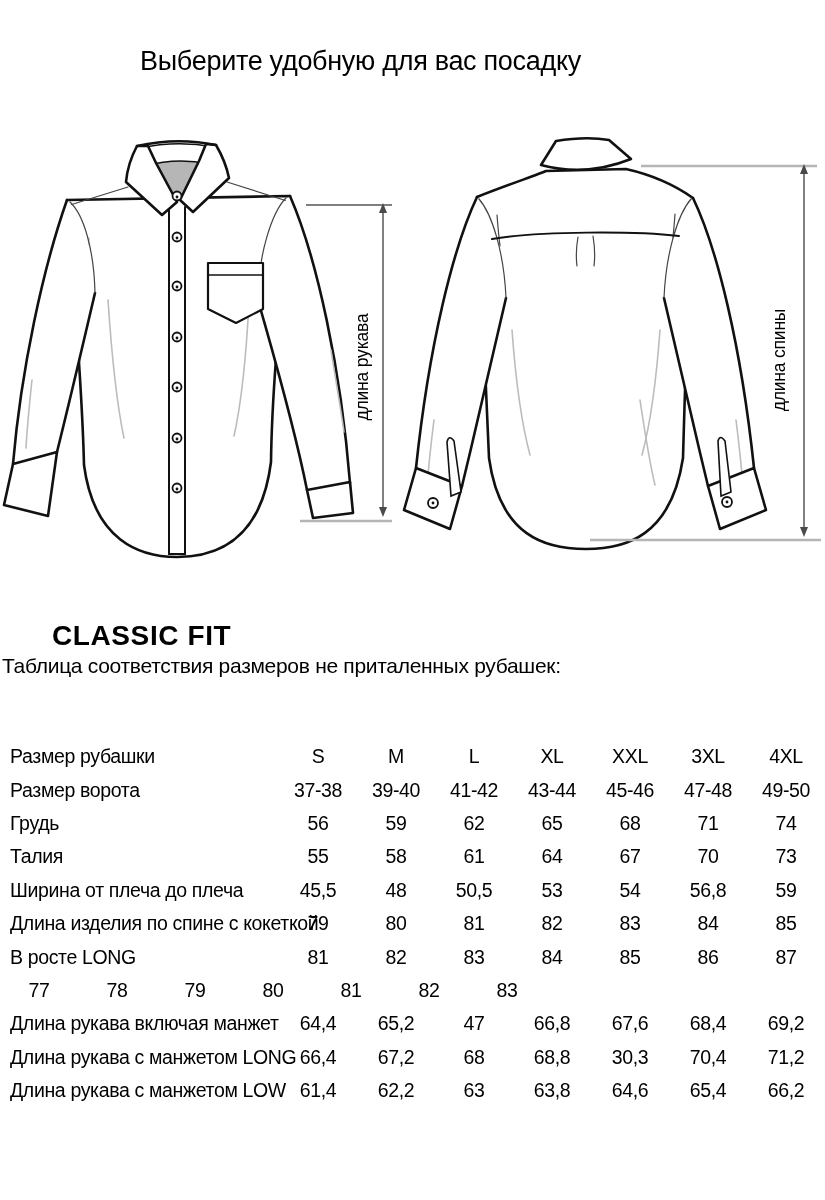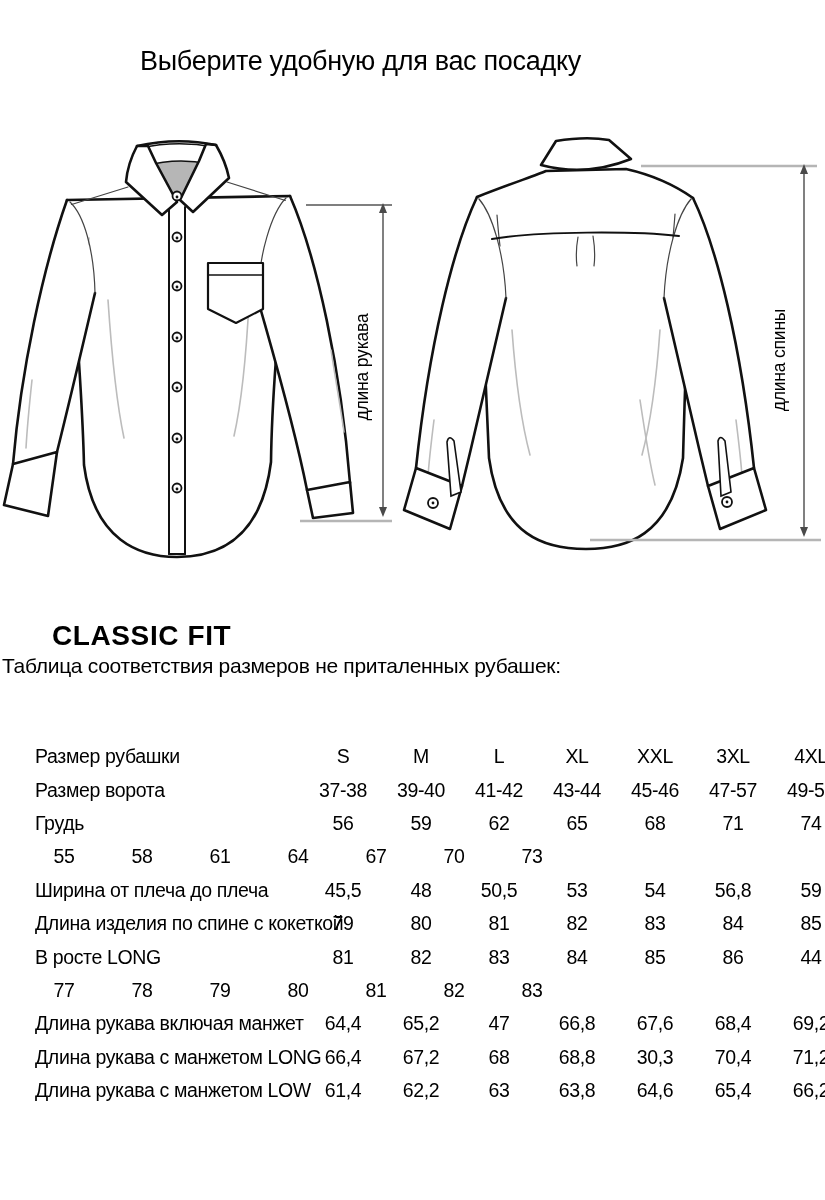--- a/index.html
+++ b/index.html
@@ -40,21 +40,21 @@
     font-size:28px;font-weight:900;letter-spacing:0.6px;margin-left:41px;
   }
   .section-subtitle{
     position:absolute;top:654px;left:2px;
     font-size:21px;font-weight:400;letter-spacing:-0.3px;
   }
   .size-table{
     position:absolute;top:740px;left:0;width:825px;
     font-size:19.5px;letter-spacing:-0.35px;
   }
-  .trow{display:flex;height:33.4px;align-items:center;padding-left:25px;}
+  .trow{display:flex;height:33.4px;align-items:center;}
   .tlabel{width:279px;padding-left:10px;white-space:nowrap;flex:none;}
   .tcell{width:78px;text-align:center;flex:none;}
 </style>
 </head>
 <body>
 
 <div class="title">Выберите удобную для вас посадку</div>
 
 <svg class="diagram" width="825" height="460" viewBox="0 120 825 460" xmlns="http://www.w3.org/2000/svg">
 
@@ -186,34 +186,35 @@
       <div class="tcell">3XL</div>
       <div class="tcell">4XL</div>
     </div>
     <div class="trow">
       <div class="tlabel">Размер ворота</div>
       <div class="tcell">37-38</div>
       <div class="tcell">39-40</div>
       <div class="tcell">41-42</div>
       <div class="tcell">43-44</div>
       <div class="tcell">45-46</div>
-      <div class="tcell">47-57</div>
+      <div class="tcell">47-48</div>
       <div class="tcell">49-50</div>
     </div>
     <div class="trow">
       <div class="tlabel">Грудь</div>
       <div class="tcell">56</div>
       <div class="tcell">59</div>
       <div class="tcell">62</div>
       <div class="tcell">65</div>
       <div class="tcell">68</div>
       <div class="tcell">71</div>
       <div class="tcell">74</div>
     </div>
     <div class="trow">
+      <div class="tlabel">Талия</div>
       <div class="tcell">55</div>
       <div class="tcell">58</div>
       <div class="tcell">61</div>
       <div class="tcell">64</div>
       <div class="tcell">67</div>
       <div class="tcell">70</div>
       <div class="tcell">73</div>
     </div>
     <div class="trow">
       <div class="tlabel">Ширина от плеча до плеча</div>
@@ -236,21 +237,21 @@
       <div class="tcell">85</div>
     </div>
     <div class="trow">
       <div class="tlabel">В росте LONG</div>
       <div class="tcell">81</div>
       <div class="tcell">82</div>
       <div class="tcell">83</div>
       <div class="tcell">84</div>
       <div class="tcell">85</div>
       <div class="tcell">86</div>
-      <div class="tcell">44</div>
+      <div class="tcell">87</div>
     </div>
     <div class="trow">
       <div class="tcell">77</div>
       <div class="tcell">78</div>
       <div class="tcell">79</div>
       <div class="tcell">80</div>
       <div class="tcell">81</div>
       <div class="tcell">82</div>
       <div class="tcell">83</div>
     </div>

